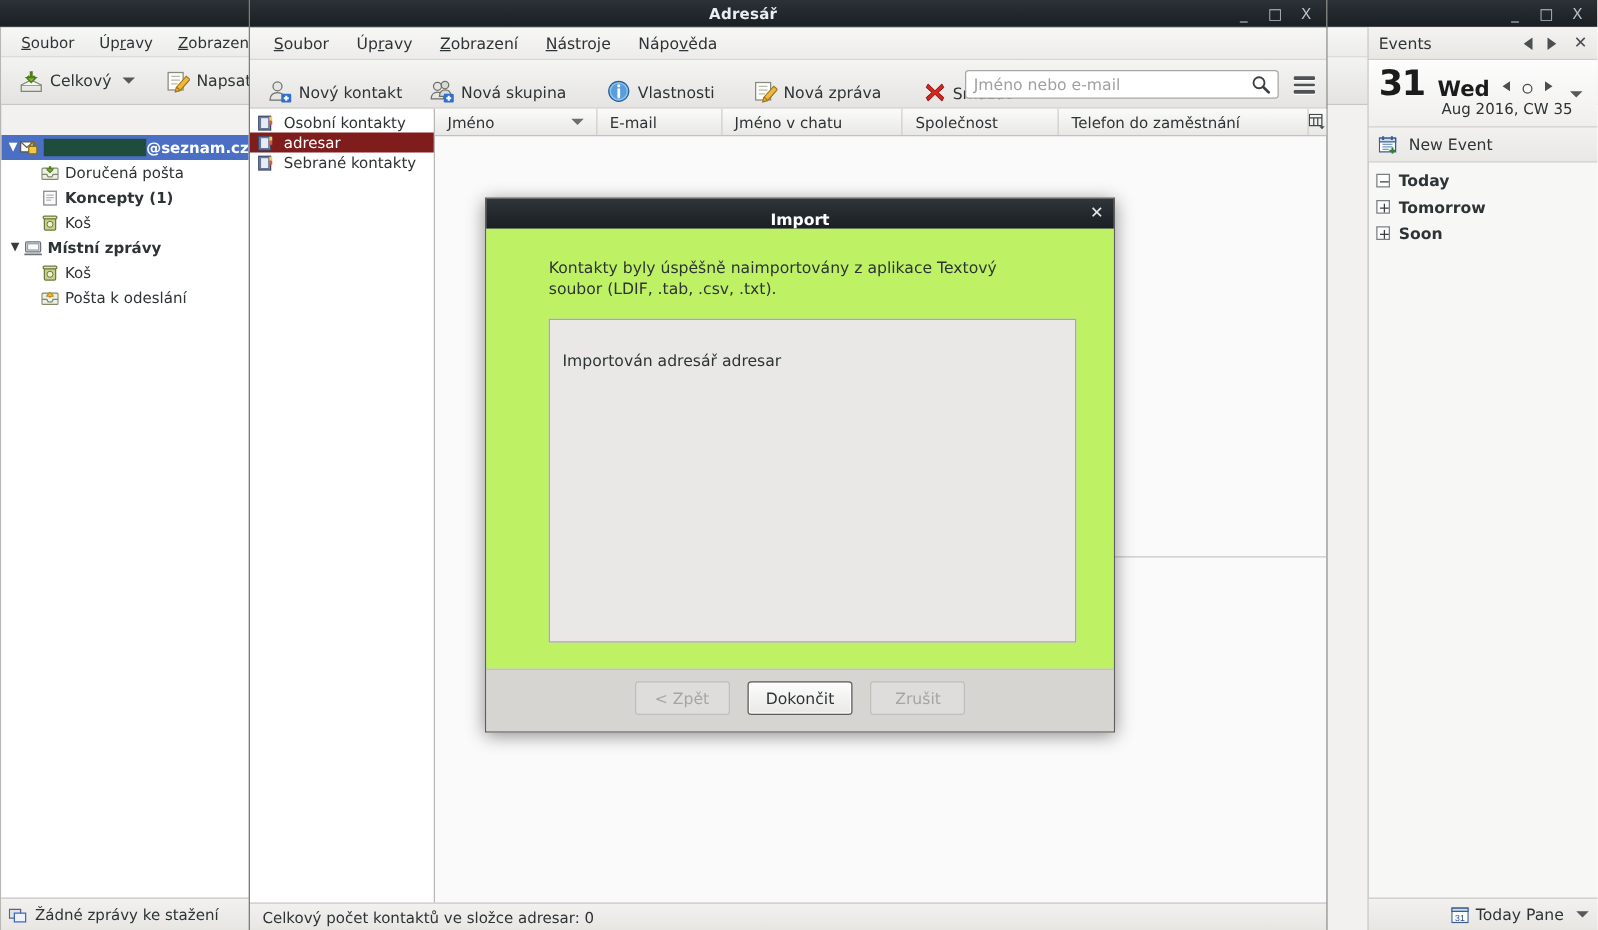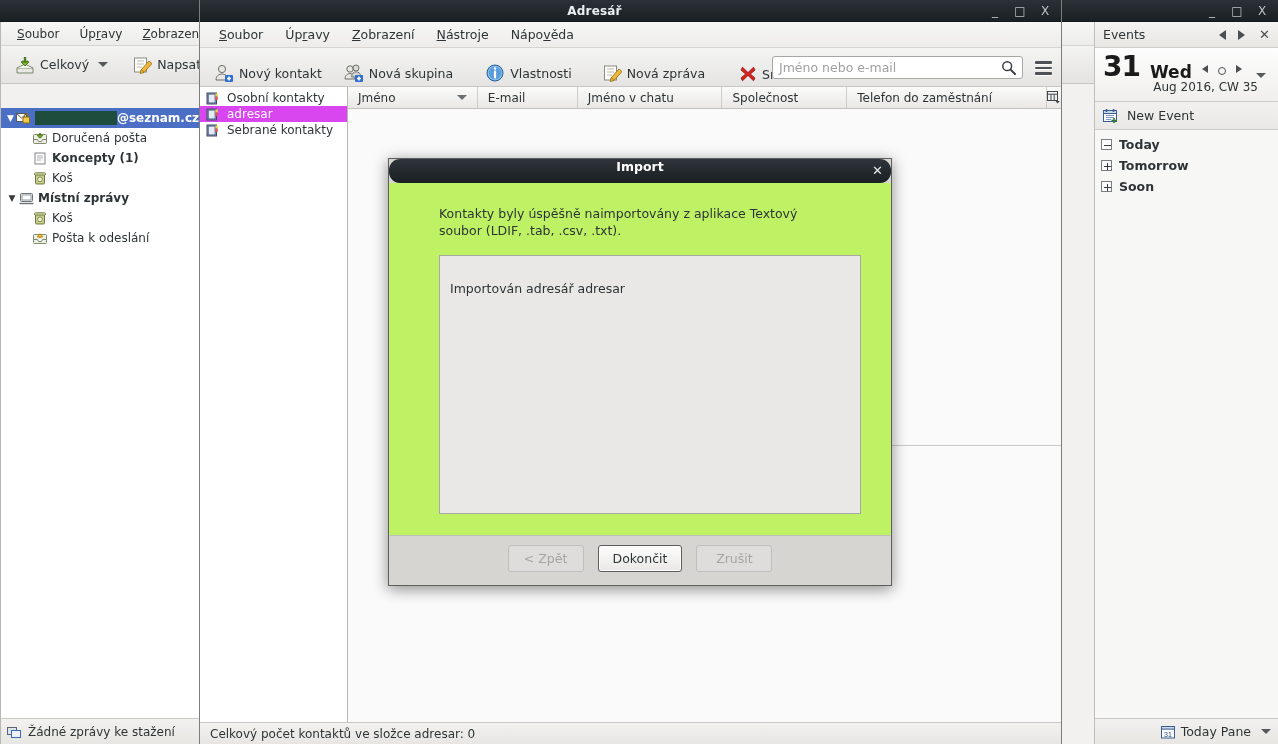--- a/index.html
+++ b/index.html
@@ -101,21 +101,21 @@
   #ab-search .ph { flex:1; color:#a0a0a0; font-size:12.5px; }
 
   #ab-hamburger { position:absolute; right:4px; top:56px; width:28px; height:24px;
     display:flex;flex-direction:column;justify-content:center;align-items:center;gap:3px;}
   #ab-hamburger i { display:block;width:17px;height:2.5px;background:#4e5256;border-radius:1px;
      box-shadow: 0 1px 0 #ffffff;}
 
   #ab-booklist { position:absolute; left:0; top:87px; width:148px; bottom:22px;
     background:#ffffff; border-right:1px solid #b8b7b4; }
   .brow { display:flex;align-items:center;height:16px;gap:8px;padding-left:6px;font-size:12px;color:#2e3436;}
-  .brow.sel { background:#d946ef; color:#fff; }
+  .brow.sel { background:#7f1d1d; color:#fff; }
 
   #ab-listarea { position:absolute; left:148px; top:87px; right:0; bottom:22px; background:#fafafa;}
   #ab-colheader { display:flex; height:22px;
     background: linear-gradient(to bottom,#fbfbfa,#e9e8e6);
     border-bottom:1px solid #c2c1be;}
   .colh { position:relative; display:flex;align-items:center; font-size:12px;color:#2e3436;
      padding-left:10px; border-right:1px solid #cfcecb; }
   .colh .sortarrow { position:absolute; right:10px; top:8px; width:0;height:0;
      border-left:5px solid transparent;border-right:5px solid transparent;border-top:5px solid #6b6f72;}
   #ab-splitter { position:absolute; left:148px; right:0; top:358px; height:1px; background:#c9c8c5;}
@@ -146,21 +146,21 @@
   .pmbox::before{content:"";position:absolute;left:2px;top:4.5px;width:7px;height:1.5px;background:#3a3d40;}
   .pmbox.plus::after{content:"";position:absolute;left:4.5px;top:2px;width:1.5px;height:7px;background:#3a3d40;}
   #tp-statusbar { position:absolute; left:0;bottom:0;width:184px;height:26px;
      background:linear-gradient(to bottom,#f2f1ef,#e7e6e3); border-top:1px solid #c9c8c5;
      display:flex;align-items:center;justify-content:flex-end;gap:6px;padding-right:8px;font-size:12.5px;color:#2e3436;}
 
   
   #dlg { position:absolute; left:388px; top:158px; width:504px; height:428px;
      background:#d6d5d2; box-shadow:0 3px 14px rgba(0,0,0,.45); border:1px solid #5e5e5c;}
   #dlg-title { height:24px; background:linear-gradient(to bottom,#2f353a 0%,#21272b 60%,#1a1f23 100%);
-     display:flex;align-items:flex-start;position:relative;border-radius:11px;}
+     display:flex;align-items:flex-end;position:relative;}
   #dlg-title .t { flex:1;text-align:center;color:#ffffff;font-weight:bold;font-size:12.5px;}
   #dlg-close { position:absolute; right:8px; top:5px; color:#e4e8ea; font-size:13px; line-height:13px;}
   #dlg-body { position:absolute; left:0; top:24px; right:0; bottom:50px; background:#bef264; padding:22px 30px 0 50px;}
   #dlg-msg { font-size:12.5px; color:#2e3436; line-height:17px; width:400px;}
   #dlg-log { margin-top:16px; height:259px; background:#e9e8e6; border:1px solid #a9a8a5;
      padding:25px 10px; font-size:12.5px; color:#2e3436;}
   #dlg-buttons { position:absolute; left:0; right:0; bottom:0; height:50px;
      background:#d6d5d2; border-top:1px solid #c0bfbc; display:flex;align-items:center;
      justify-content:center; gap:14px; padding-bottom:4px;}
   .dbtn { min-width:76px; height:27px; padding:0 14px; font-size:12.5px;

